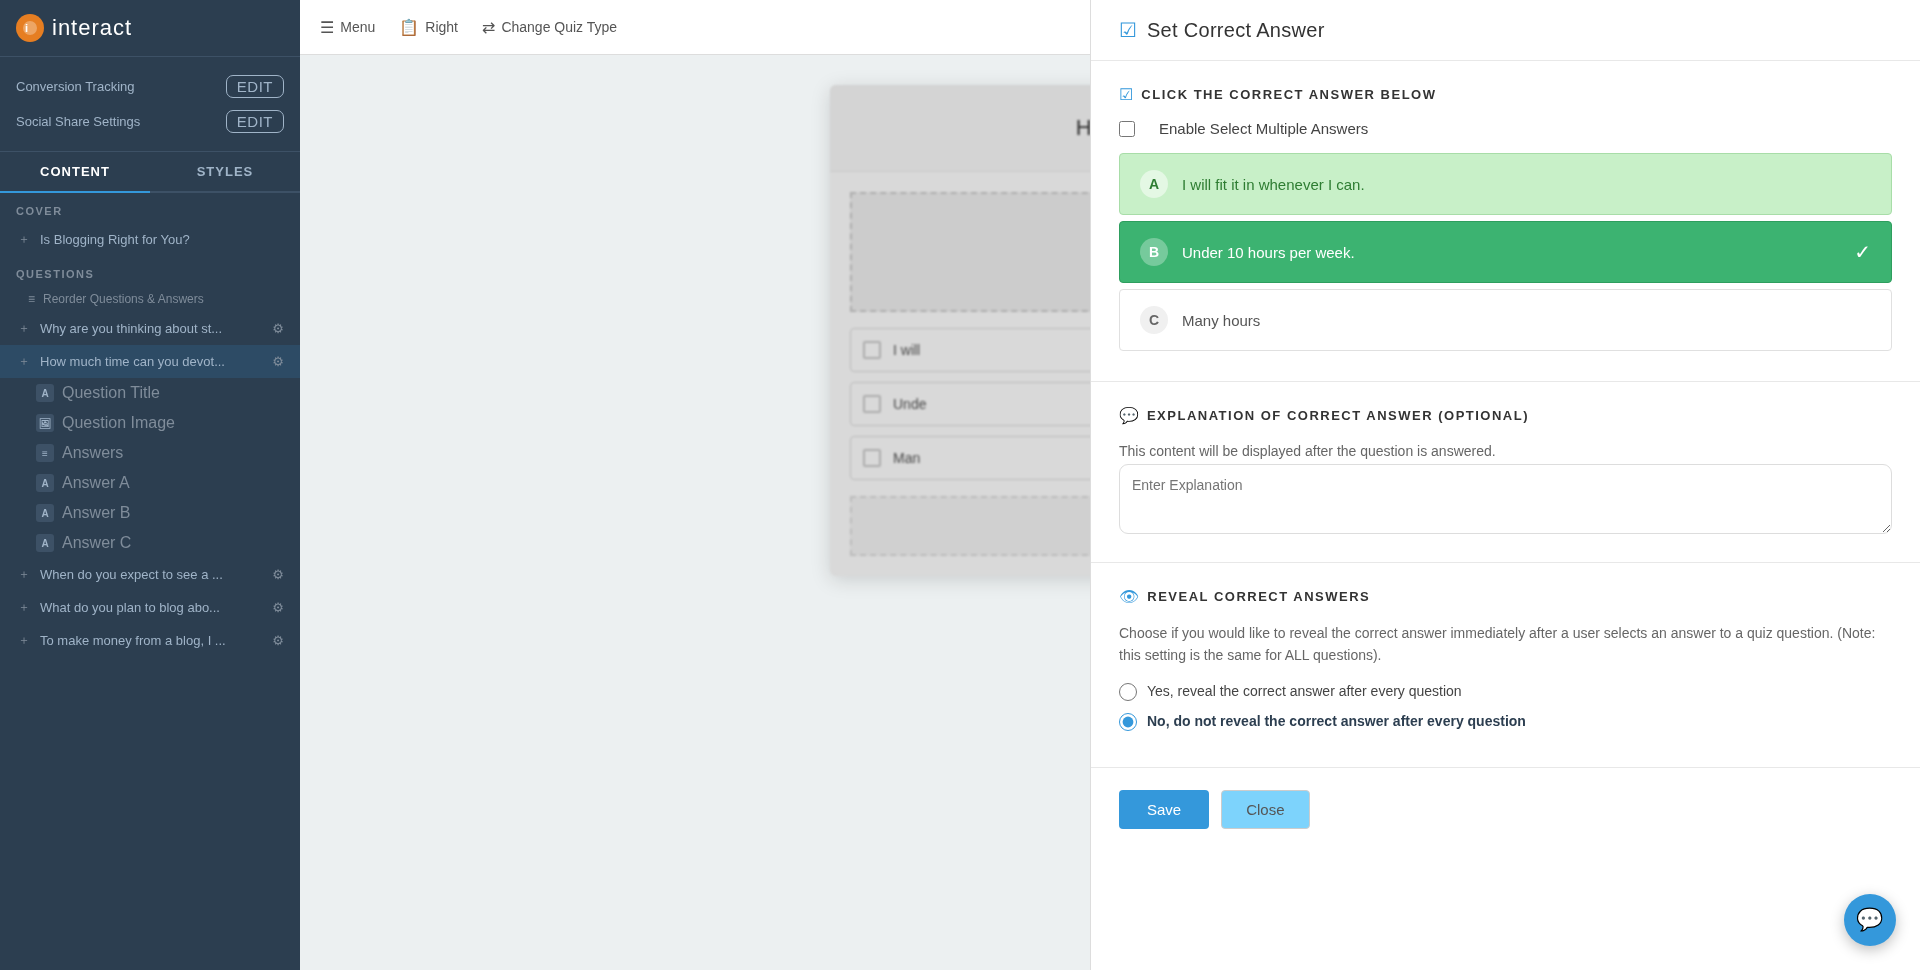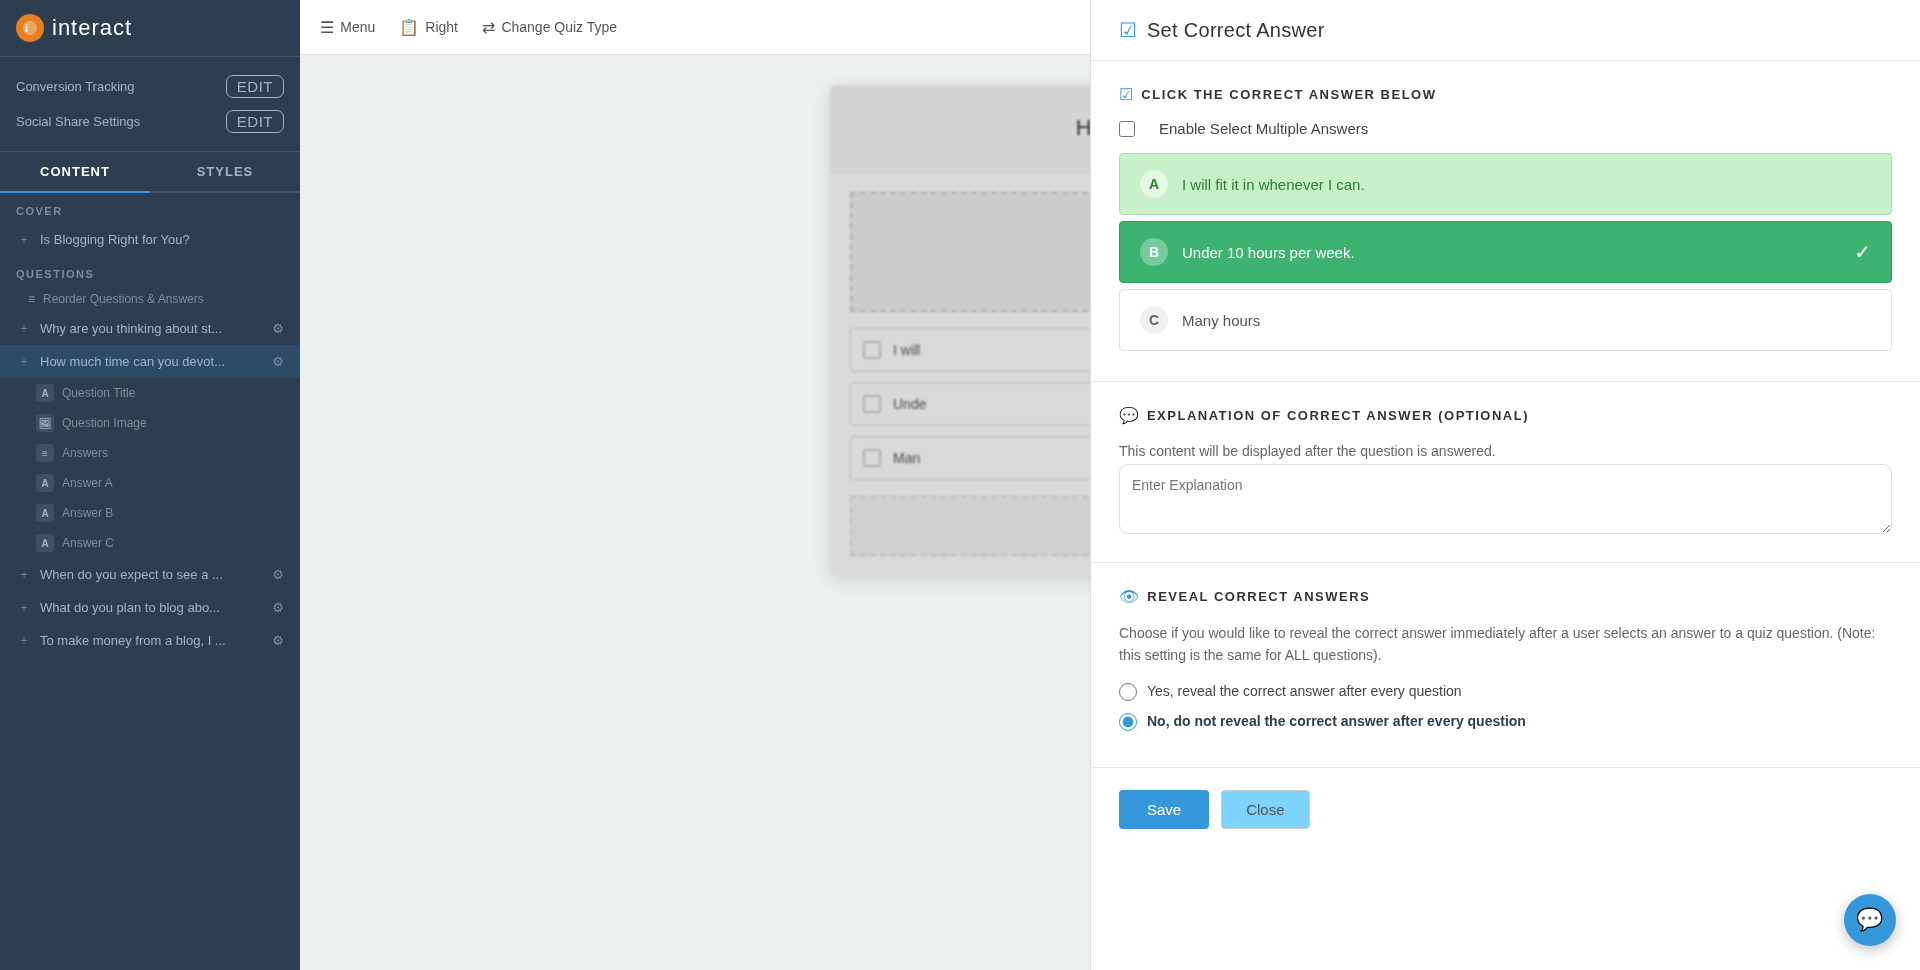--- a/index.html
+++ b/index.html
@@ -143,21 +143,21 @@
       display: flex;
       align-items: center;
       gap: 8px;
       color: #7f8c9a;
       font-size: 12px;
       cursor: pointer;
     }
 
     .sub-item .sub-label {
       color: #7f8c9a;
-      font-size: 12px;
+      font-size: 16px;
     }
 
     .sub-item .letter-badge {
       width: 18px;
       height: 18px;
       background: #3d5166;
       border-radius: 3px;
       display: flex;
       align-items: center;
       justify-content: center;

